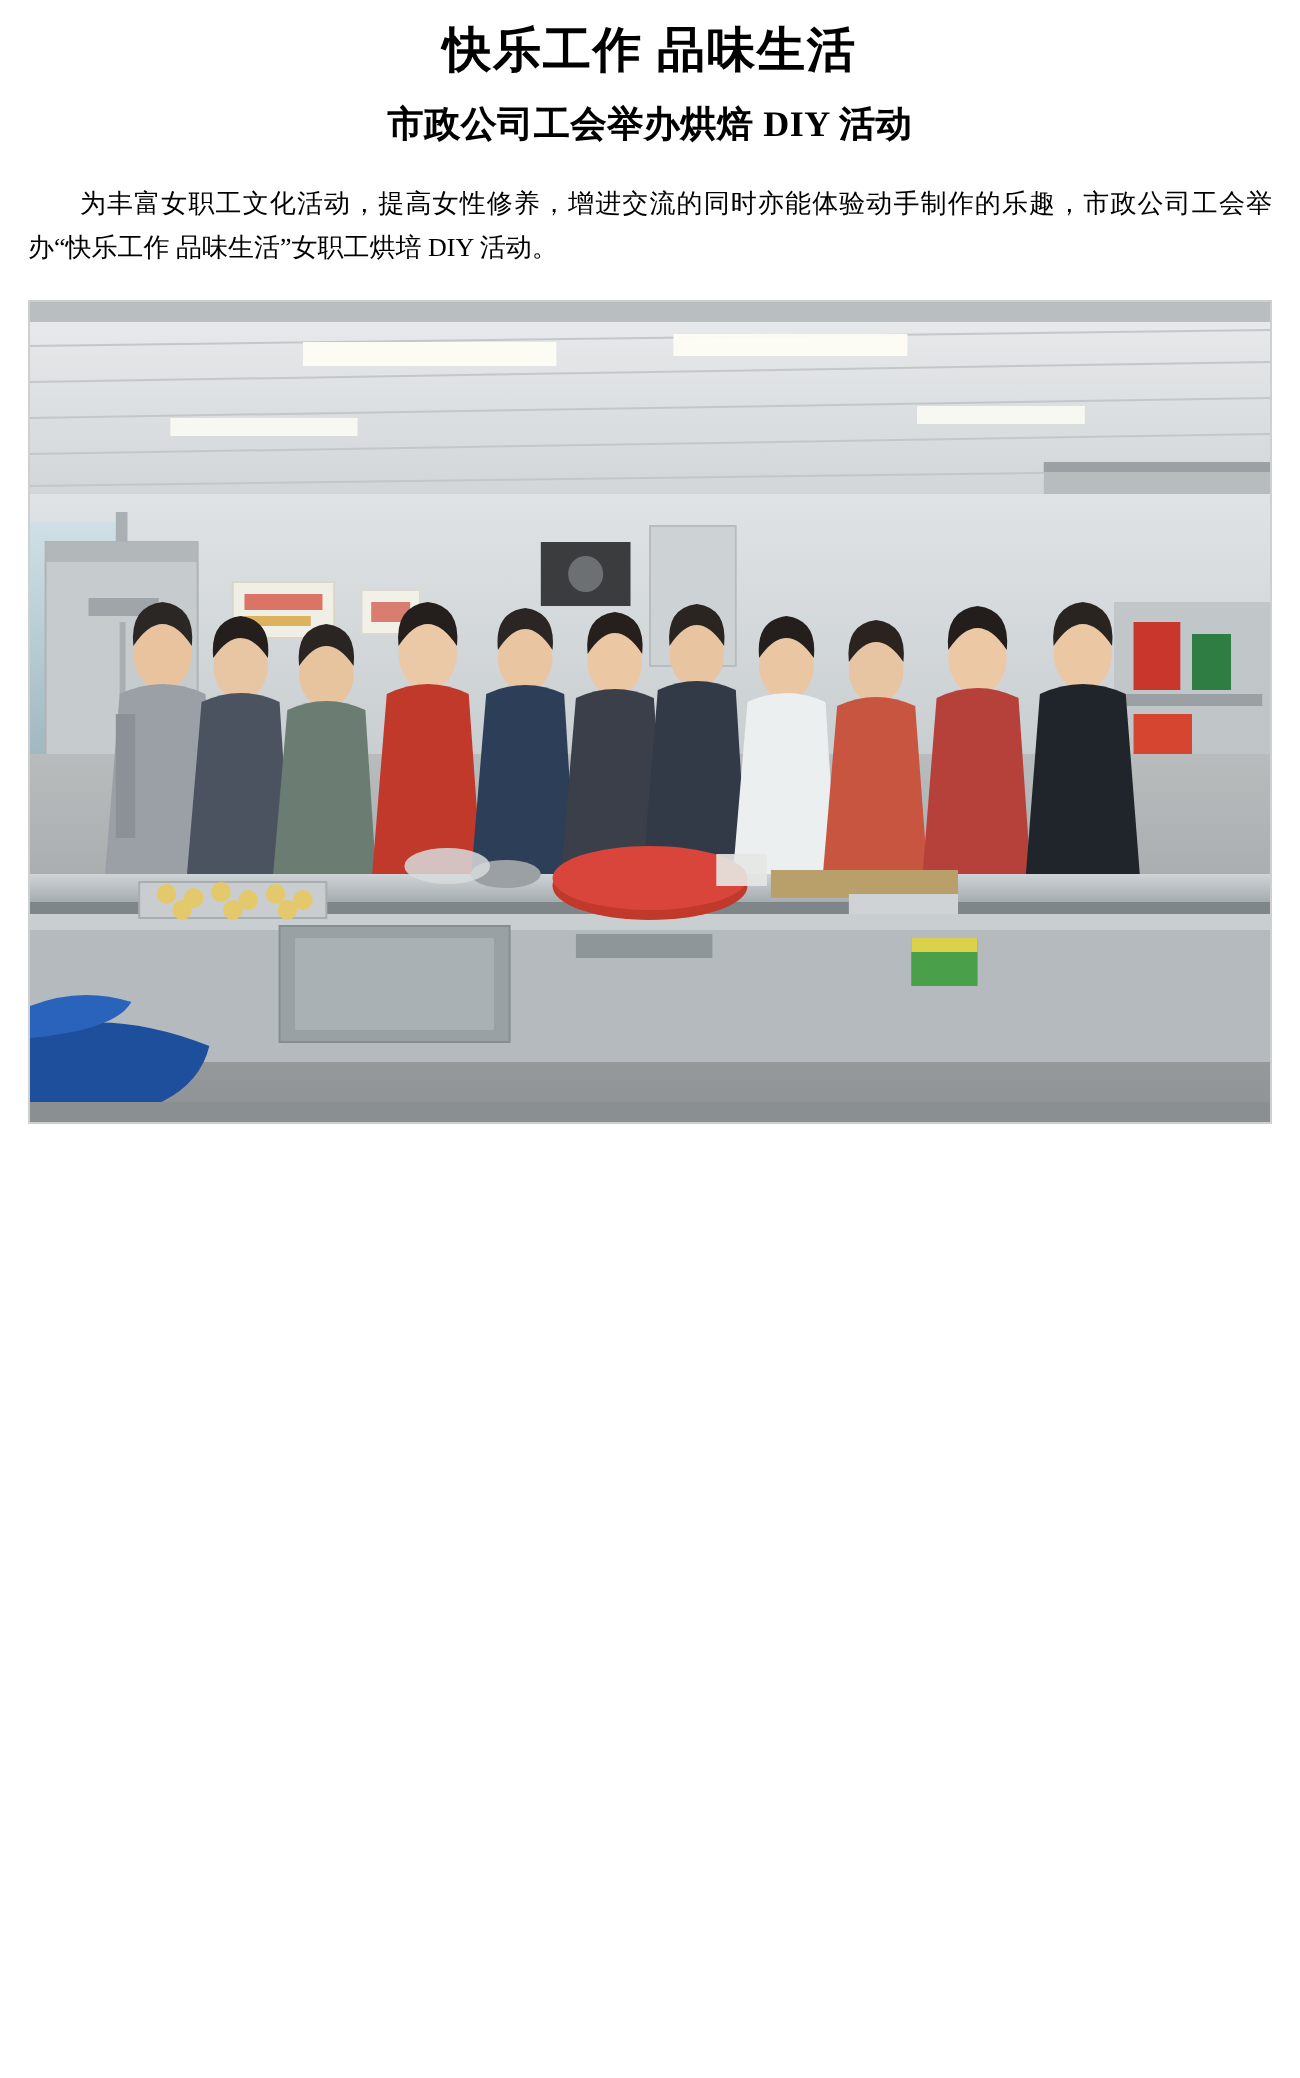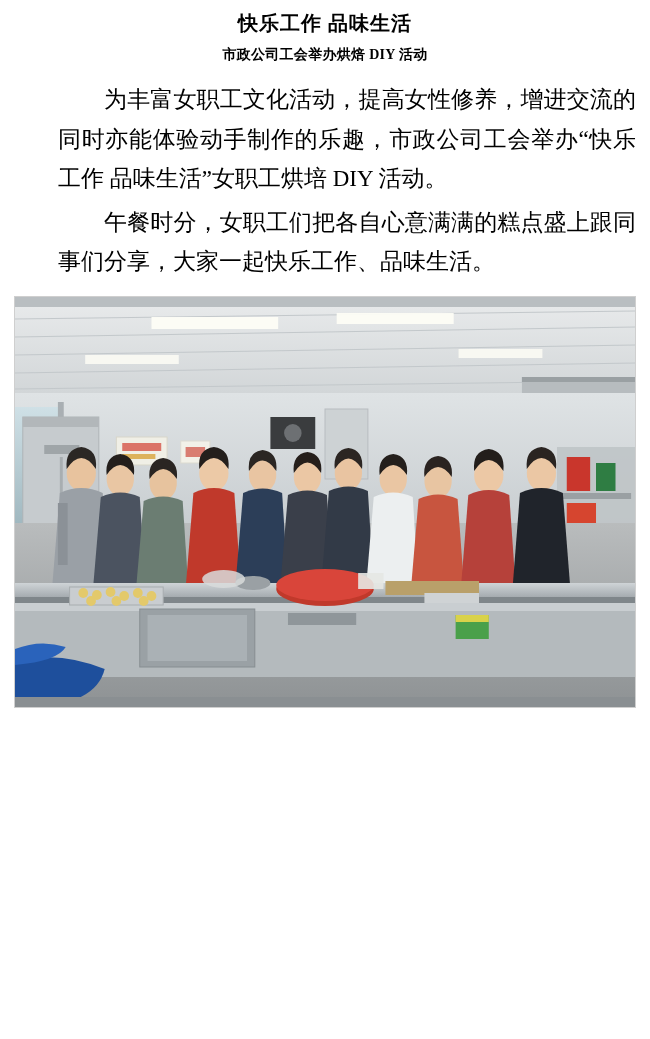--- a/index.html
+++ b/index.html
@@ -16,43 +16,42 @@
   }
   .page {
     width: 650px;
     height: 1039px;
     position: relative;
     box-sizing: border-box;
     padding: 0 8px;
   }
   .title {
     text-align: center;
-    font-size: 20px;
+    font-size: 24px;
     font-weight: bold;
     letter-spacing: 1px;
     margin-top: 10px;
     line-height: 1.35;
     font-family: "Liberation Serif", "DejaVu Serif", serif;
   }
   .subtitle {
     text-align: center;
-    font-size: 14px;
+    font-size: 18px;
     font-weight: bold;
     margin-top: 9px;
     line-height: 1.3;
     letter-spacing: 0.3px;
   }
   .body-text {
     margin-top: 16px;
-    font-size: 23px;
+    font-size: 13px;
     line-height: 1.72;
     text-align: justify;
     text-justify: inter-ideograph;
     padding: 0 6px;
-    margin-left: 44px;
   }
   .para {
     text-indent: 2em;
     margin: 0 0 4px 0;
   }
   .photo-wrap {
     margin: 14px 6px 0 6px;
     border: 1px solid #cfcfcf;
     line-height: 0;
     overflow: hidden;
@@ -66,21 +65,20 @@
 </head>
 <body>
 
 <div class="page">
 
   <div class="title">快乐工作  品味生活</div>
   <div class="subtitle">市政公司工会举办烘焙 DIY 活动</div>
 
   <div class="body-text">
     <p class="para">为丰富女职工文化活动，提高女性修养，增进交流的同时亦能体验动手制作的乐趣，市政公司工会举办“快乐工作 品味生活”女职工烘培 DIY 活动。</p>
-    <p class="para">午餐时分，女职工们把各自心意满满的糕点盛上跟同事们分享，大家一起快乐工作、品味生活。</p>
   </div>
 
   <div class="photo-wrap">
     <svg class="photo" viewBox="0 0 636 410" preserveAspectRatio="none">
       <defs>
         <linearGradient id="ceil" x1="0" y1="0" x2="0" y2="1">
           <stop offset="0" stop-color="#e9ebec"></stop>
           <stop offset="1" stop-color="#d2d6d8"></stop>
         </linearGradient>
         <linearGradient id="wallg" x1="0" y1="0" x2="0" y2="1">

